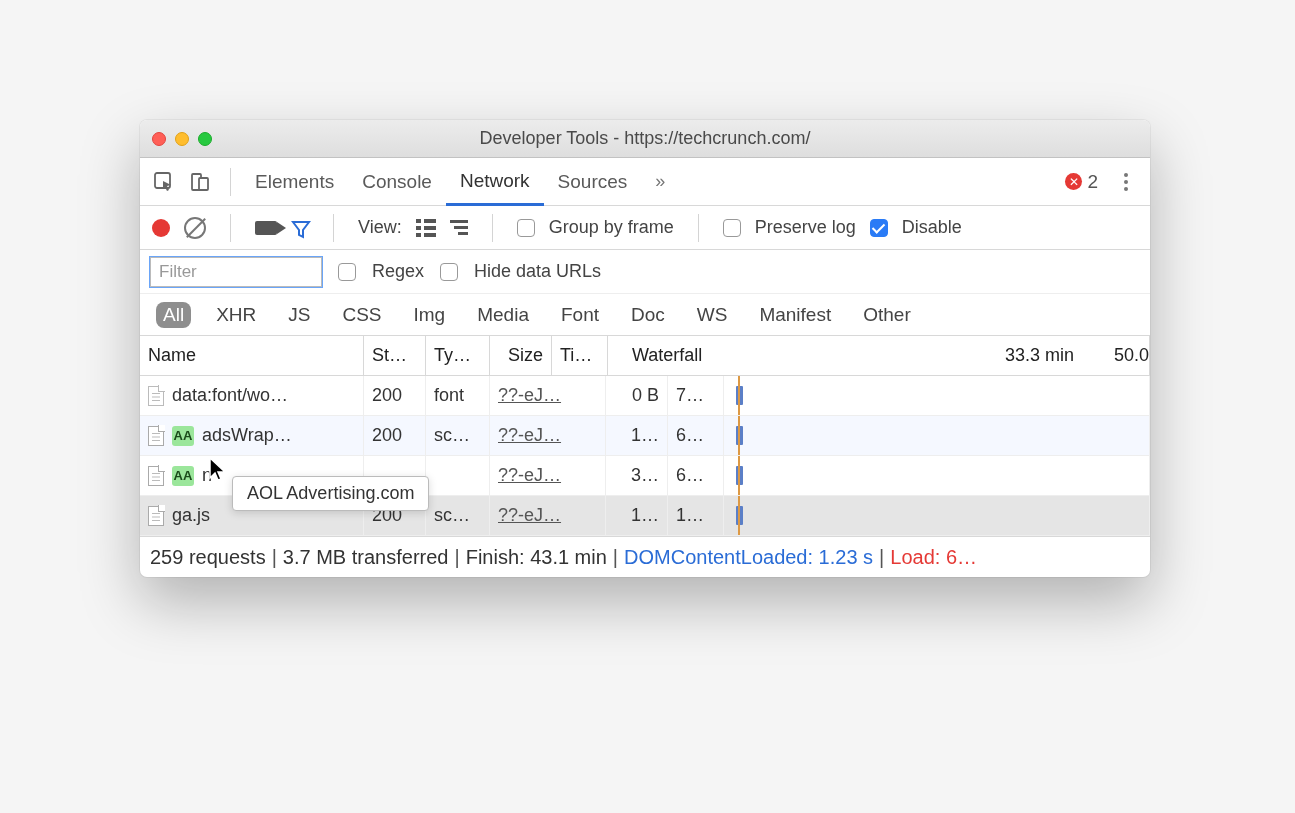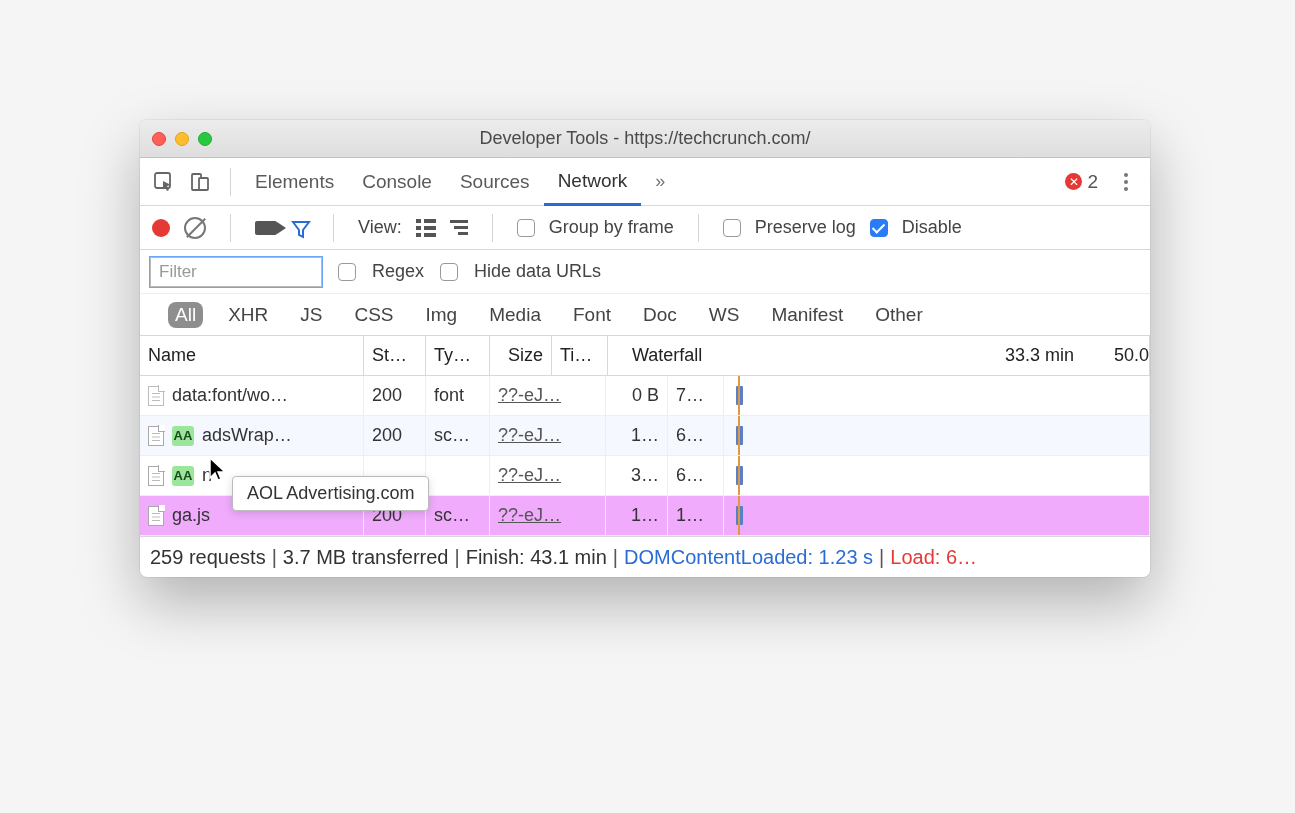--- a/index.html
+++ b/index.html
@@ -162,21 +162,21 @@
     width: 172px; height: 30px;
     border: 1px solid #bbb;
     font-size: 17px; padding: 0 8px;
     color: #4d7c0f;
     outline: 1px solid #6aa5f8;
   }
   .filter-input::placeholder { color: #999; }
 
   .type-row {
     height: 42px;
-    display: flex; align-items: center; padding: 0 28px; gap: 18px;
+    display: flex; align-items: center; padding: 0 16px; gap: 18px;
     font-size: 19px; color: #444;
     border-bottom: 1px solid #d8d8d8;
   }
   .type-chip {
     padding: 2px 7px;
     border-radius: 8px;
   }
   .type-chip.active {
     background: #8e8e8e; color: #fff;
   }
@@ -282,25 +282,25 @@
           <rect x="10" y="7" width="9" height="12" fill="#fff" stroke="#666" stroke-width="1.8" rx="1"></rect>
         </svg>
     </div>
     <div class="divider-v"></div>
     <div class="tab">
         <span>Elements</span>
       </div>
     <div class="tab">
         <span>Console</span>
       </div>
+    <div class="tab active">
+        <span>Network</span>
+      </div>
     <div class="tab">
         <span>Sources</span>
-      </div>
-    <div class="tab active">
-        <span>Network</span>
       </div>
     <div class="more-chevron">»</div>
     <div class="tabs-spacer"></div>
     <div class="error-badge">
       <div class="error-circle">
           <span class="error-x">✕</span>
         </div>
       <span>2</span>
     </div>
     <div class="kebab">
@@ -436,21 +436,21 @@
           <span class="initiator-link">??-eJ…</span>
         </div>
       <div class="cell c-size">3…</div>
       <div class="cell c-time">6…</div>
       <div class="cell c-wf">
           <div class="wf-main-line"></div>
           <div class="wf-bar"></div>
         </div>
     </div>
 
-    <div class="trow alt" style="background:#f0abfc">
+    <div class="trow alt" style="background:#e5e5e5">
       <div class="cell c-name">
         <div class="file-icon"></div>
         <span class="name-text">ga.js</span>
       </div>
       <div class="cell c-st">200</div>
       <div class="cell c-ty">sc…</div>
       <div class="cell c-init">
           <span class="initiator-link">??-eJ…</span>
         </div>
       <div class="cell c-size">1…</div>

